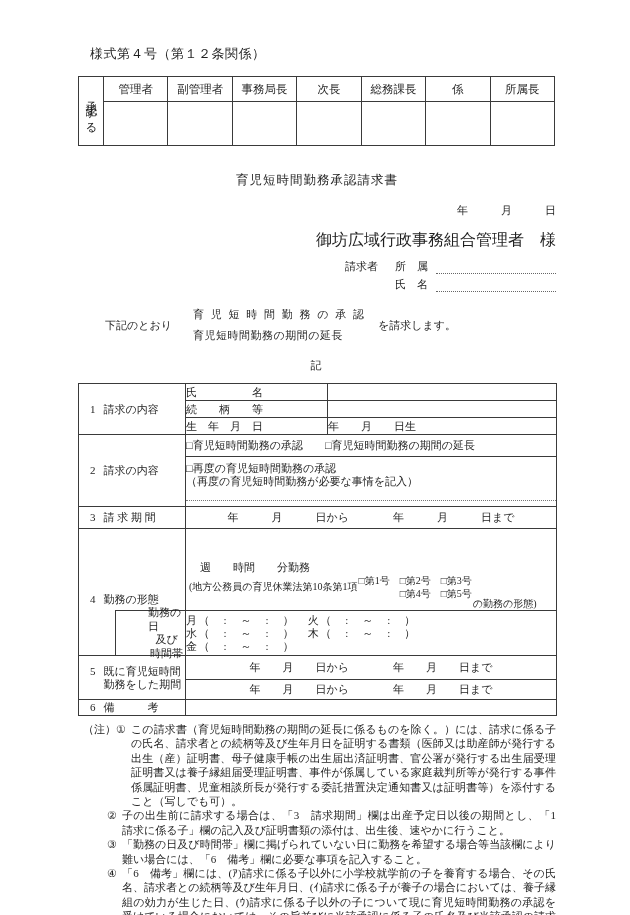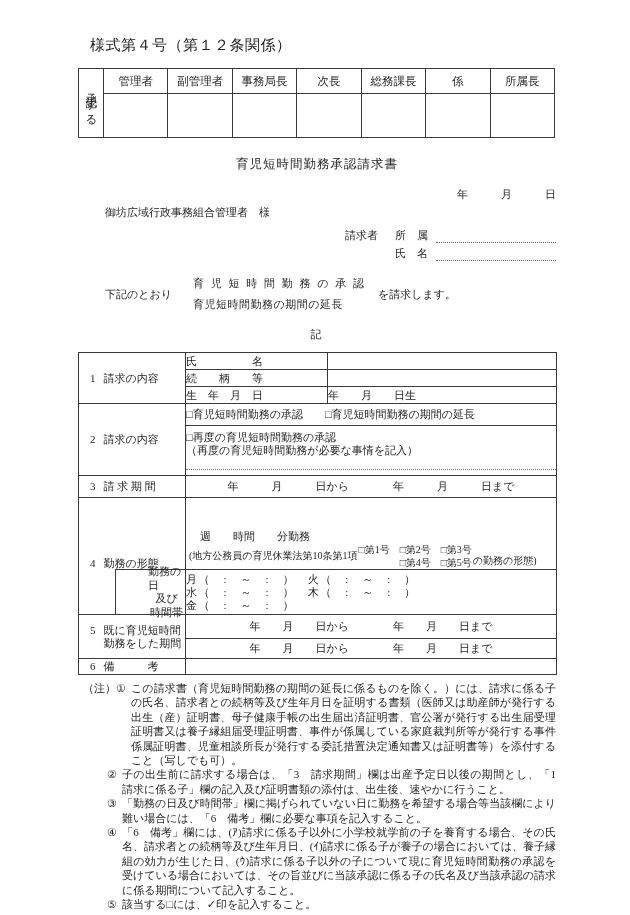--- a/index.html
+++ b/index.html
@@ -4,31 +4,31 @@
 <style>
   * { margin:0; padding:0; box-sizing:border-box; }
   html,body { background:#ffffff; }
   .page {
     position:relative; width:630px; height:915px; background:#fff;
     font-family:"Liberation Serif","DejaVu Serif",serif;
     color:#1f1f1f; font-size:11px; overflow:hidden;
   }
   .content { position:absolute; left:78px; top:0; width:478px; }
 
-  .form-number { margin:36px 0 0 12px; font-size:15px; letter-spacing:0.5px; }
+  .form-number { margin:45px 0 0 12px; font-size:13px; letter-spacing:0.5px; }
 
   table.approval { margin-top:13px; width:477px; border-collapse:collapse; table-layout:fixed; }
   table.approval td { border:1px solid #3a3a3a; text-align:center; font-size:11.5px; }
   table.approval tr.hd td { height:25px; }
   table.approval tr.sg td { height:44px; }
   td.stub { writing-mode:vertical-rl; text-orientation:upright; letter-spacing:3px; padding:3px 0; }
 
-  .title { margin-top:18px; text-align:center; font-size:12.5px; letter-spacing:1px; }
+  .title { margin-top:26px; text-align:center; font-size:12.5px; letter-spacing:1px; }
   .date-line { margin-top:14px; text-align:right; }
-  .addressee { margin-top:3px; margin-left:27px; font-size:11px; }
+  .addressee { margin-top:12px; margin-left:27px; font-size:16px;text-align:right; }
 
   .req-block { margin-top:5px; margin-left:267px; width:211px; }
   .req-row { display:flex; align-items:flex-end; height:18px; }
   .req-who { width:50px; }
   .req-field { width:36px; }
   .dots { flex:1; border-bottom:1px dotted #666; height:13px; margin-left:5px; }
 
   .intro { margin-top:12px; margin-left:27px; display:flex; align-items:center; }
   .intro-opts { margin-left:21px; line-height:21px; }
   .opt1 { letter-spacing:2px; }
@@ -55,21 +55,21 @@
     border-top:1px solid #3a3a3a; border-left:1px solid #3a3a3a;
     display:flex; flex-direction:column; justify-content:center; align-items:center;
     line-height:13.5px;
     padding-left:32px;
   }
   td.r4a { height:43px; vertical-align:top; padding-top:3px; }
   .weekly { padding-left:14px;margin-top:32px; }
   .formline { display:flex; align-items:flex-start; font-size:10px; padding-left:3px; margin-top:1px; white-space:nowrap; }
   .fp1 { margin-top:5px; }
   .checks { display:flex; flex-direction:column; align-items:flex-end; line-height:12.5px; margin:0 1px; }
-  .fp2 { margin-top:10px; }
+  .fp2 { margin-top:22px; }
   td.r4b { height:45px; vertical-align:top; padding:2px 0 0 14px; line-height:13.8px; letter-spacing:1.5px; }
 
   .notes { margin-top:6px; margin-left:5px; width:473px; line-height:14.4px; }
   .note-row { display:flex; align-items:flex-start; }
   .note-prefix { flex:0 0 24px; }
   .note-num { flex:0 0 15px; }
   .note-text { flex:1; text-align:justify; }
 </style>
 </head>
 <body>

